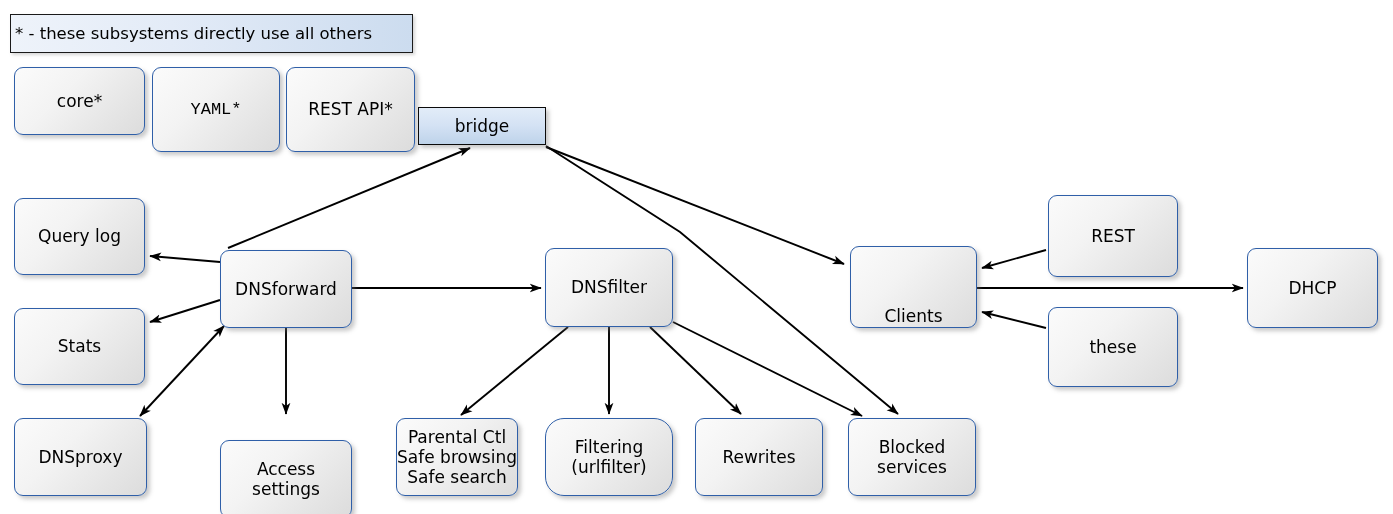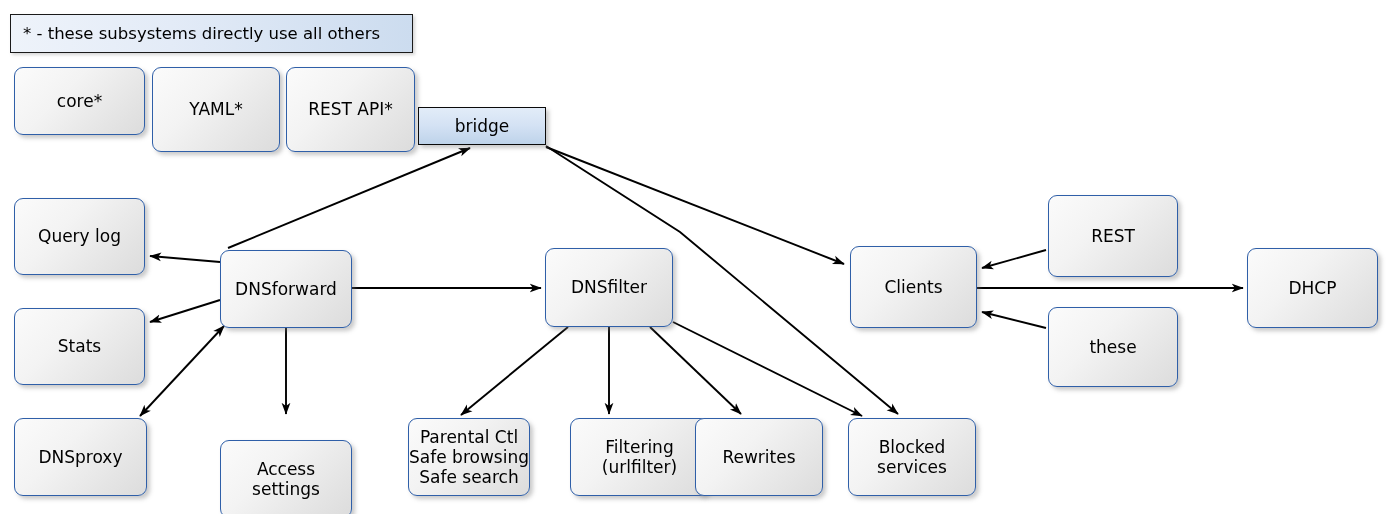--- a/index.html
+++ b/index.html
@@ -48,21 +48,21 @@
     border-radius:0;
     background:linear-gradient(180deg,#e2ecf8 0%,#d4e2f4 48%,#bed3ea 100%);
     box-shadow:3px 3px 4px rgba(120,120,120,0.40);
   }
   
   .node.legend{
     border:1.5px solid #1a1a1a;
     border-radius:0;
     background:linear-gradient(90deg,#eef3fa 0%,#e3ebf7 40%,#ccdcef 100%);
     justify-content:flex-start;
-    padding-left:12px;
+    padding-left:4px;
     font-size:16.5px;
     box-shadow:2px 2px 3px rgba(140,140,140,0.35);
   }
   .node .lbl{ display:block; }
   .node.multi{ white-space:normal; line-height:20px; }
 </style>
 </head>
 <body>
 
 <div id="canvas">
@@ -95,21 +95,21 @@
       </g>
   </svg>
 
   <div id="node-layer">
       <div class="node legend" style="left: 10px; top: 14px; width: 403px; height: 39px;">
         <span class="lbl">* - these subsystems directly use all others</span>
       </div>
       <div class="node box" style="left: 14px; top: 67px; width: 131px; height: 68px;">
         <span class="lbl">core*</span>
       </div>
-      <div class="node box" style="left: 152px; top: 67px; width: 128px; height: 85px;">
+      <div class="node box" style="left: 152px; top: 67px; width: 128px; height: 85px; font-family: Liberation Mono, monospace;">
         <span class="lbl">YAML*</span>
       </div>
       <div class="node box" style="left: 286px; top: 67px; width: 129px; height: 85px;">
         <span class="lbl">REST API*</span>
       </div>
       <div class="node bridge" style="left: 418px; top: 107px; width: 128px; height: 38px;">
         <span class="lbl">bridge</span>
       </div>
       <div class="node box" style="left: 14px; top: 198px; width: 131px; height: 77px;">
         <span class="lbl">Query log</span>
@@ -123,37 +123,37 @@
       <div class="node box" style="left: 220px; top: 250px; width: 132px; height: 78px;">
         <span class="lbl">DNSforward</span>
       </div>
       <div class="node box multi" style="left: 220px; top: 440px; width: 132px; height: 78px;">
         <span class="lbl" style="white-space: pre-line;">Access
 settings</span>
       </div>
       <div class="node box" style="left: 545px; top: 248px; width: 128px; height: 79px;">
         <span class="lbl">DNSfilter</span>
       </div>
-      <div class="node box multi" style="left: 396px; top: 418px; width: 122px; height: 78px; margin-left: 12px;">
+      <div class="node box multi" style="left: 396px; top: 418px; width: 122px; height: 78px;">
         <span class="lbl" style="white-space: pre-line;">Parental Ctl
 Safe browsing
 Safe search</span>
       </div>
-      <div class="node box multi" style="left: 570px; top: 418px; width: 139px; height: 78px;">
+      <div class="node box multi" style="left: 545px; top: 418px; width: 128px; height: 78px; border-radius: 19px;">
         <span class="lbl" style="white-space: pre-line;">Filtering
 (urlfilter)</span>
       </div>
       <div class="node box" style="left: 695px; top: 418px; width: 128px; height: 78px;">
         <span class="lbl">Rewrites</span>
       </div>
       <div class="node box multi" style="left: 848px; top: 418px; width: 128px; height: 78px;">
         <span class="lbl" style="white-space: pre-line;">Blocked
 services</span>
       </div>
-      <div class="node box" style="left: 850px; top: 246px; width: 127px; height: 82px;">
+      <div class="node box" style="left: 850px; top: 246px; width: 127px; height: 82px; align-items: flex-end;">
         <span class="lbl">Clients</span>
       </div>
       <div class="node box" style="left: 1048px; top: 195px; width: 130px; height: 82px;">
         <span class="lbl">REST</span>
       </div>
       <div class="node box" style="left: 1048px; top: 307px; width: 130px; height: 80px;">
         <span class="lbl">these</span>
       </div>
       <div class="node box" style="left: 1247px; top: 248px; width: 131px; height: 80px;">
         <span class="lbl">DHCP</span>

